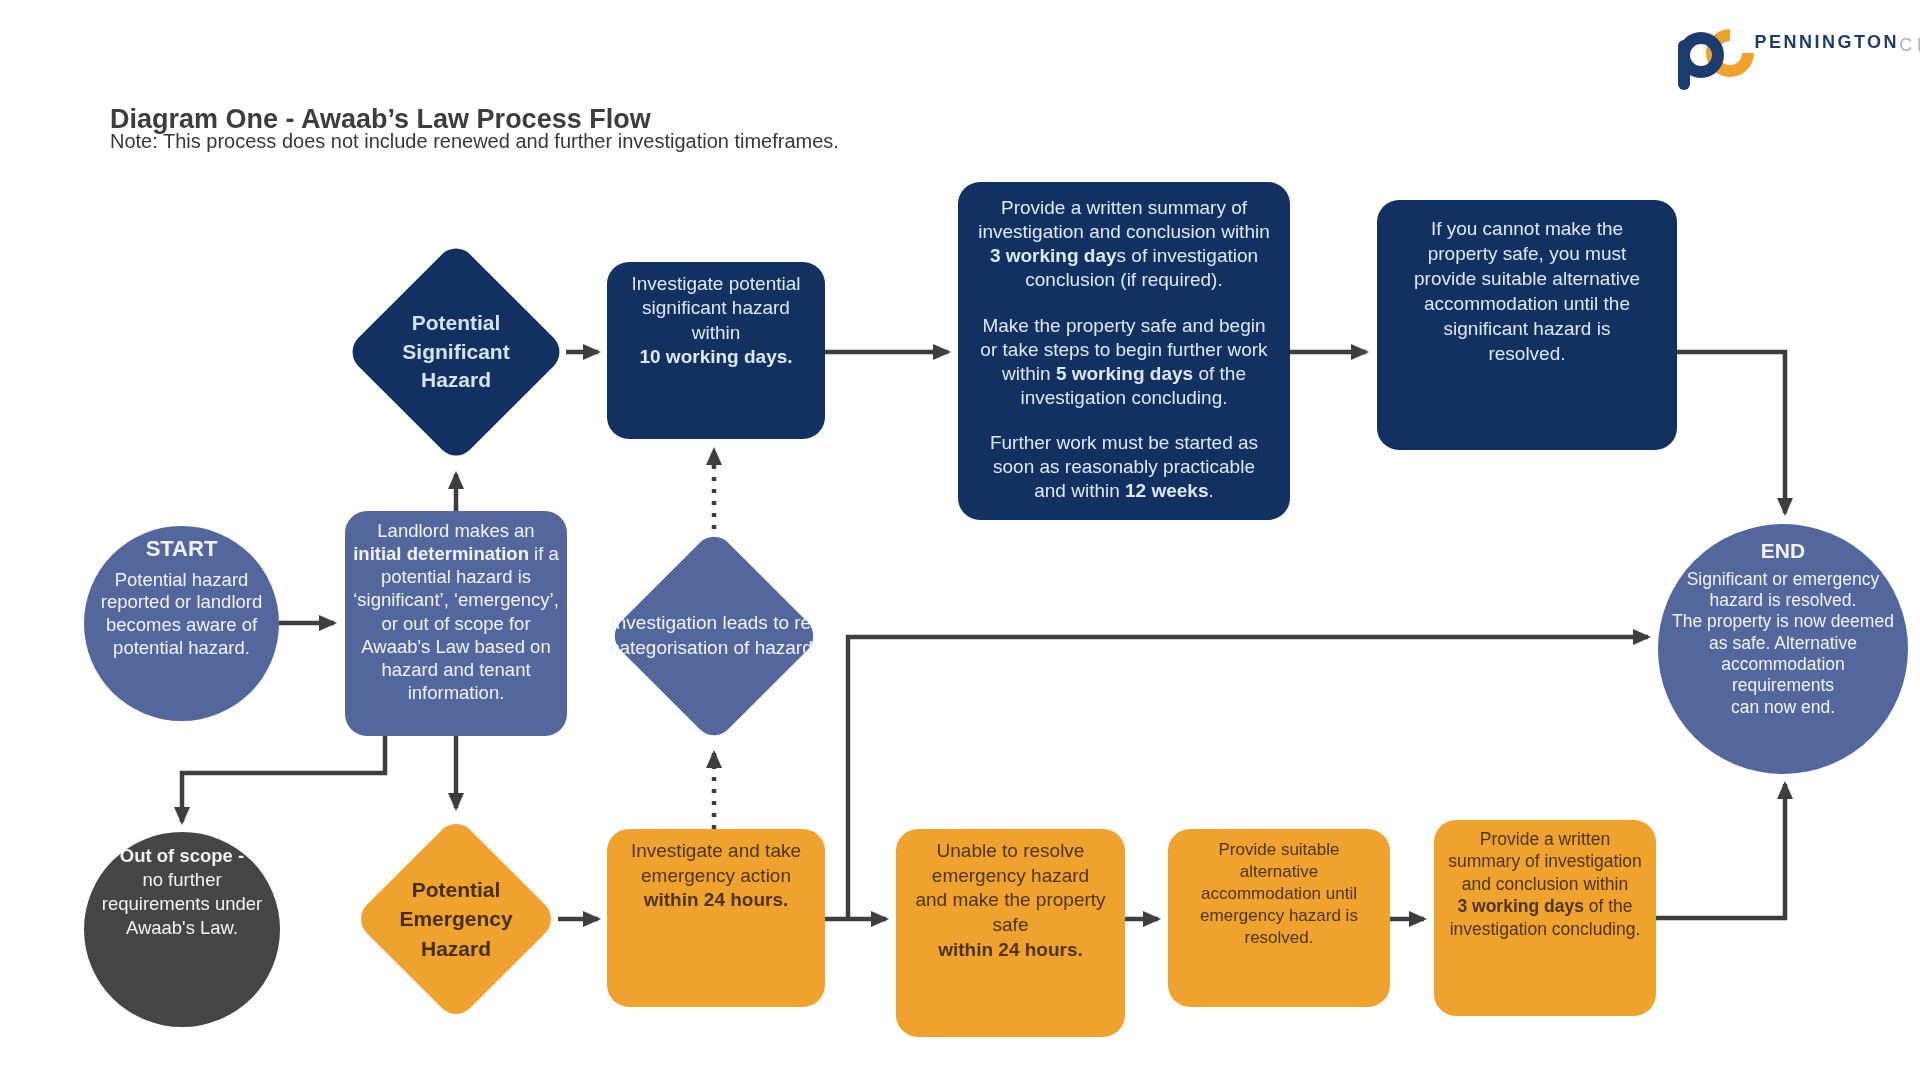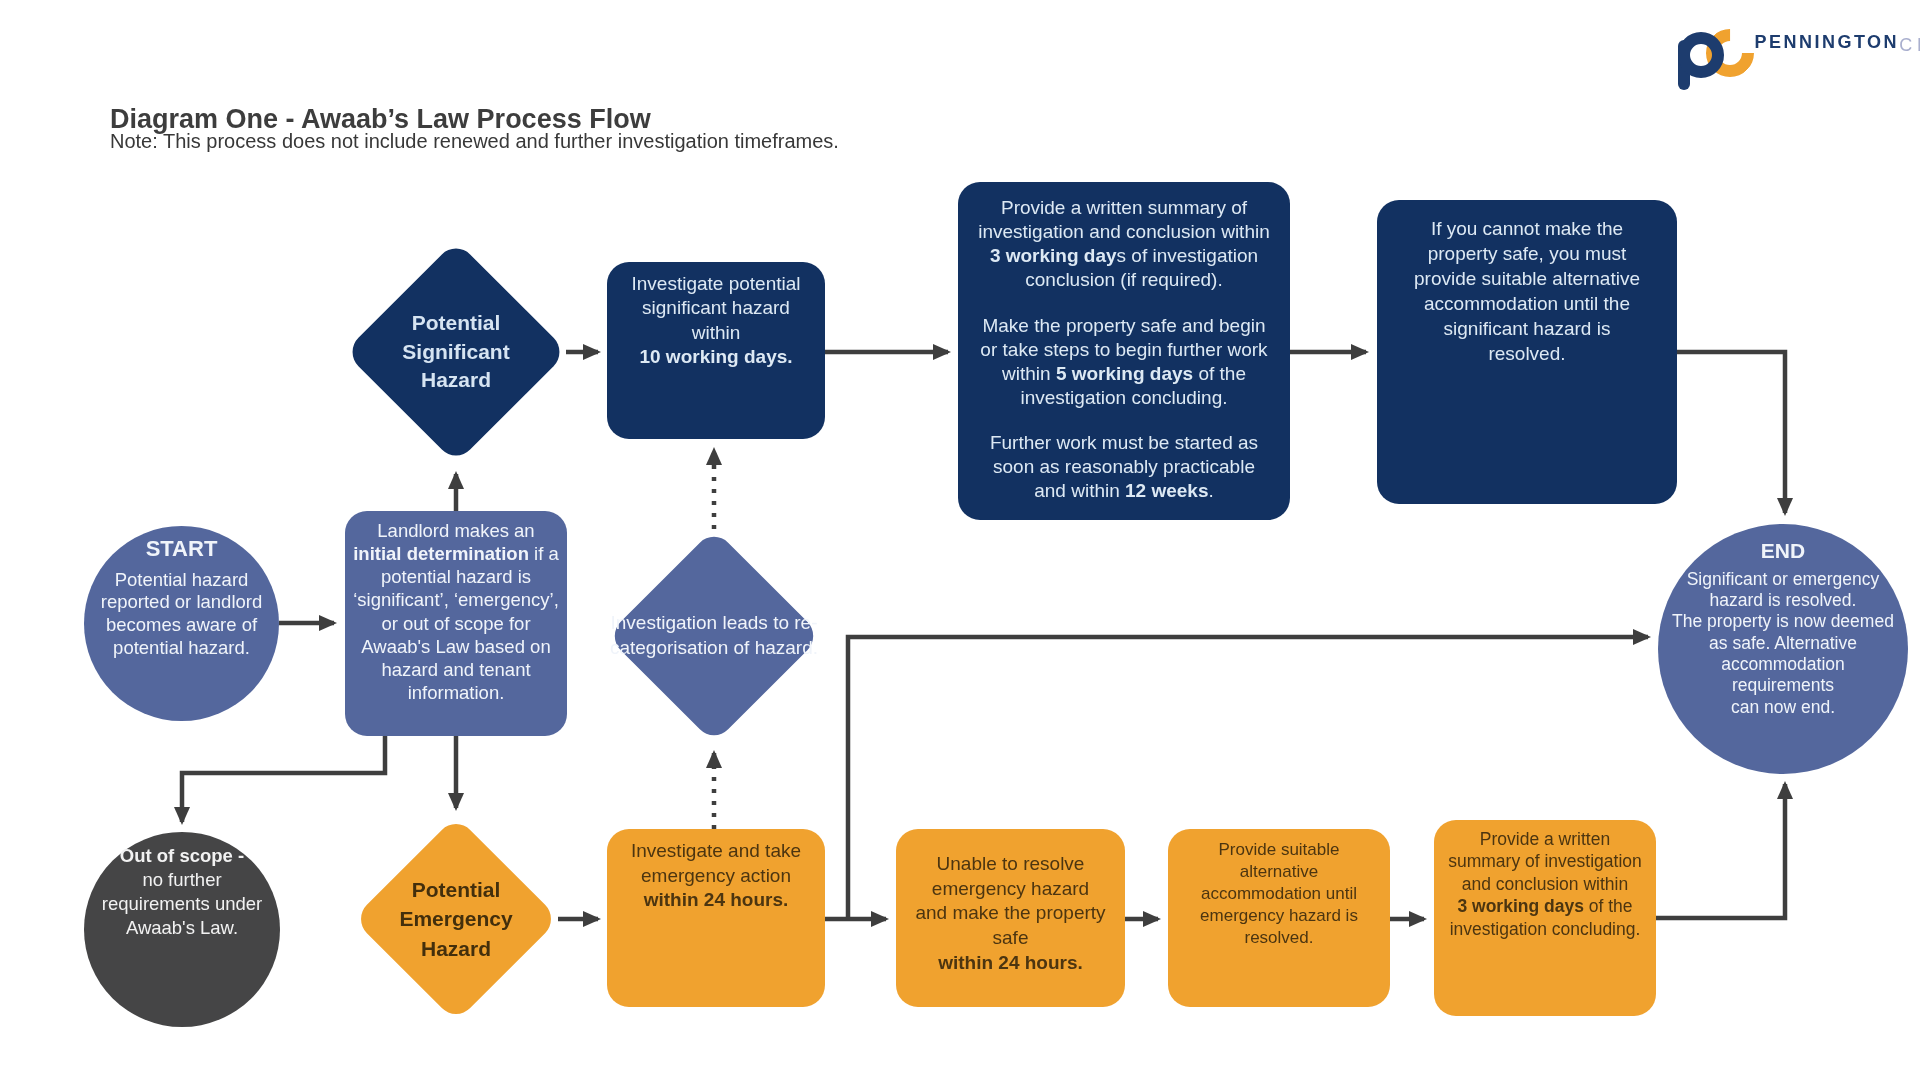--- a/index.html
+++ b/index.html
@@ -47,32 +47,32 @@
   .diamond .dtext p{margin:0;white-space:pre-line;}
   
   .n-start{left:84px;top:526px;width:195px;height:195px;font-size:18.5px;line-height:1.22;padding:10px;}
   .n-start .shape-label{font-size:22px;margin-bottom:6px;}
   .n-determination{left:345px;top:511px;width:222px;height:225px;font-size:18.5px;line-height:1.25;padding:8px 6px;}
   .d-significant{left:377px;top:273px;width:158px;height:158px;}
   .d-significant .dsq{background:#123161;}
   .d-significant .dtext{color:#D6E4F2;font-weight:700;font-size:21px;line-height:1.35;}
   .n-invsig{left:607px;top:262px;width:218px;height:177px;font-size:19px;line-height:1.28;padding:10px;}
   .n-summary{left:958px;top:182px;width:332px;height:338px;font-size:19px;line-height:1.27;padding:14px 18px;gap:21px;}
-  .n-cannot{left:1377px;top:200px;width:300px;height:304px;font-size:19px;line-height:1.32;padding:16px 26px;}
+  .n-cannot{left:1377px;top:200px;width:300px;height:250px;font-size:19px;line-height:1.32;padding:16px 26px;}
   .n-end{left:1658px;top:524px;width:250px;height:250px;font-size:17.5px;line-height:1.22;padding:14px;}
   .n-end .shape-label{font-size:21px;margin-bottom:5px;}
   .d-recat{left:638px;top:560px;width:152px;height:152px;}
   .d-recat .dsq{background:#54679D;}
   .d-recat .dtext{color:#F0F4FA;font-size:19px;line-height:1.3;}
   .n-outscope{left:84px;top:832px;width:196px;height:195px;font-size:18.5px;line-height:1.3;padding:12px;}
   .d-emergency{left:383px;top:846px;width:146px;height:146px;}
   .d-emergency .dsq{background:#F0A22F;}
   .d-emergency .dtext{color:#432F0C;font-weight:700;font-size:21px;line-height:1.4;}
   .n-invemg{left:607px;top:829px;width:218px;height:178px;font-size:19px;line-height:1.3;padding:10px 16px;}
-  .n-unable{left:896px;top:829px;width:229px;height:178px;font-size:19px;line-height:1.3;padding:23px 18px;}
+  .n-unable{left:896px;top:829px;width:229px;height:208px;font-size:19px;line-height:1.3;padding:10px 18px;}
   .n-altacc{left:1168px;top:829px;width:222px;height:178px;font-size:17px;line-height:1.3;padding:10px 16px;}
   .n-written{left:1434px;top:820px;width:222px;height:196px;font-size:17.5px;line-height:1.28;padding:8px 10px;}
 </style>
 </head>
 <body>
 
 <svg class="arrows" width="1920" height="1080" viewBox="0 0 1920 1080">
   <defs>
     <marker id="ah" markerUnits="userSpaceOnUse" markerWidth="18" markerHeight="16" refX="15" refY="8" orient="auto">
       <path d="M0,0 L18,8 L0,16 Z" fill="#3E3E3E"></path>

